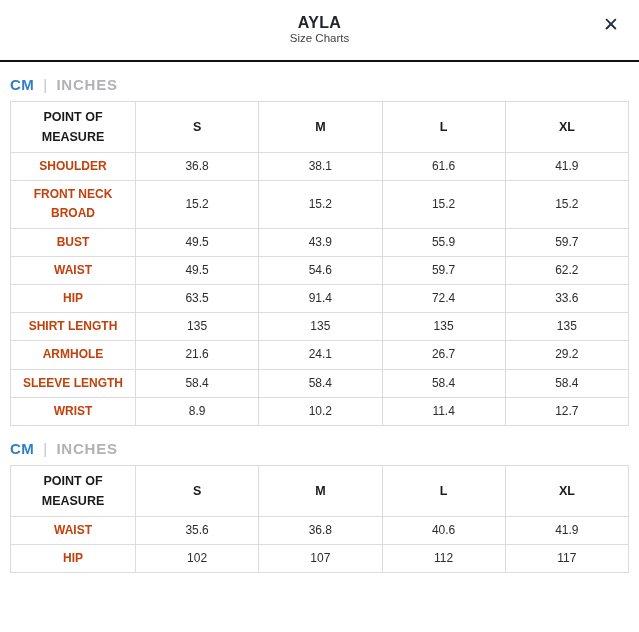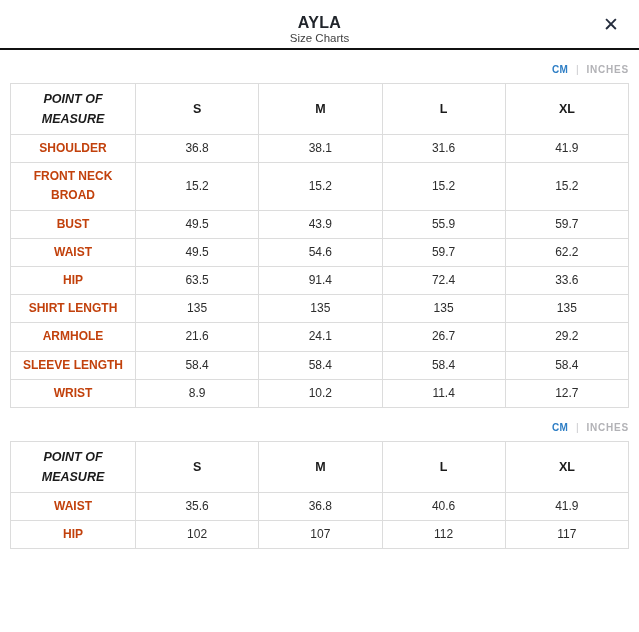--- a/index.html
+++ b/index.html
@@ -12,21 +12,21 @@
     background: #ffffff;
     position: relative;
     overflow: hidden;
   }
 
   
   .modal-header {
     position: relative;
     text-align: center;
     padding-top: 13px;
-    height: 50px;
+    height: 62px;
     border-bottom: 2px solid #111111;
     background: #ffffff;
   }
   .modal-title {
     font-size: 16px;
     font-weight: bold;
     color: #21252b;
     letter-spacing: 0.3px;
     line-height: 1.2;
   }
@@ -46,23 +46,23 @@
     line-height: 28px;
     color: #242c3c;
     cursor: pointer;
     font-family: "DejaVu Sans", sans-serif;
   }
 
   
   .content { padding: 0 10px; }
 
   .unit-toggle {
-    text-align: right;
+    text-align: left;
     margin: 14px 0 8px 0;
-    font-size: 10px;
+    font-size: 15px;
     user-select: none;
   }
   .unit-toggle .unit-cm {
     color: #2e7ec5;
     font-weight: 700;
     letter-spacing: 0.4px;
     cursor: pointer;
   }
   .unit-toggle .unit-sep {
     color: #c6c6ca;
@@ -93,21 +93,21 @@
     padding: 4px 4px;
     color: #2d2d2d;
     background: #ffffff;
   }
   table.size-table thead th {
     font-weight: bold;
     color: #1b1b1b;
     font-size: 12.5px;
     padding: 5px 4px;
   }
-  table.size-table thead th:first-child { padding: 5px 16px; font-style: italic; }
+  table.size-table thead th:first-child { padding: 5px 16px; }
   table.size-table tbody th {
     font-weight: bold;
     color: #c2410c;
     font-size: 12px;
     padding: 4px 12px;
   }
 </style>
 </head>
 <body>
 
@@ -142,21 +142,21 @@
             <th>M</th>
             <th>L</th>
             <th>XL</th>
           </tr>
         </thead>
         <tbody>
           <tr>
             <th>SHOULDER</th>
             <td>36.8</td>
             <td>38.1</td>
-            <td>31.6</td>
+            <td>61.6</td>
             <td>41.9</td>
           </tr>
           <tr>
             <th>FRONT NECK BROAD</th>
             <td>15.2</td>
             <td>15.2</td>
             <td>15.2</td>
             <td>15.2</td>
           </tr>
           <tr>

